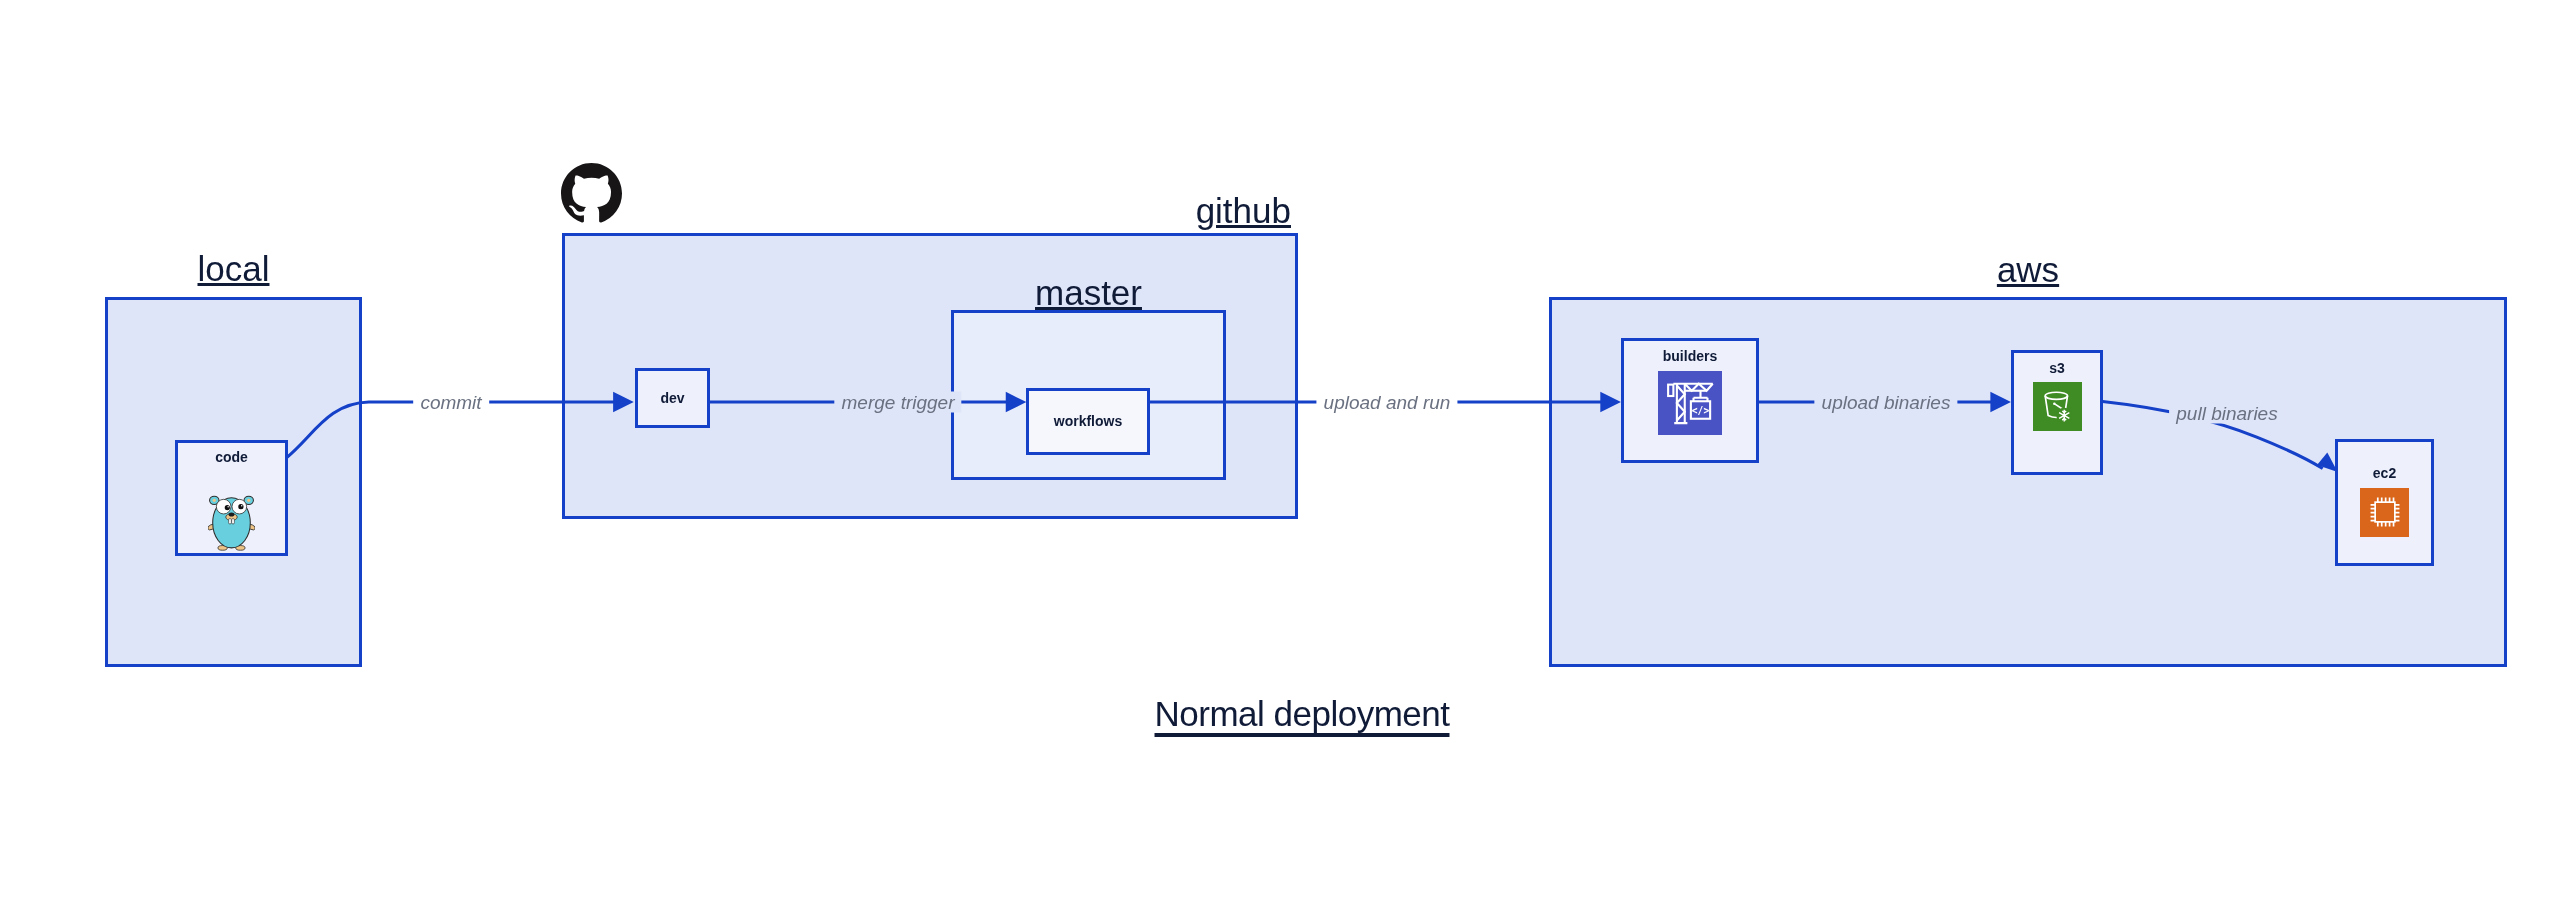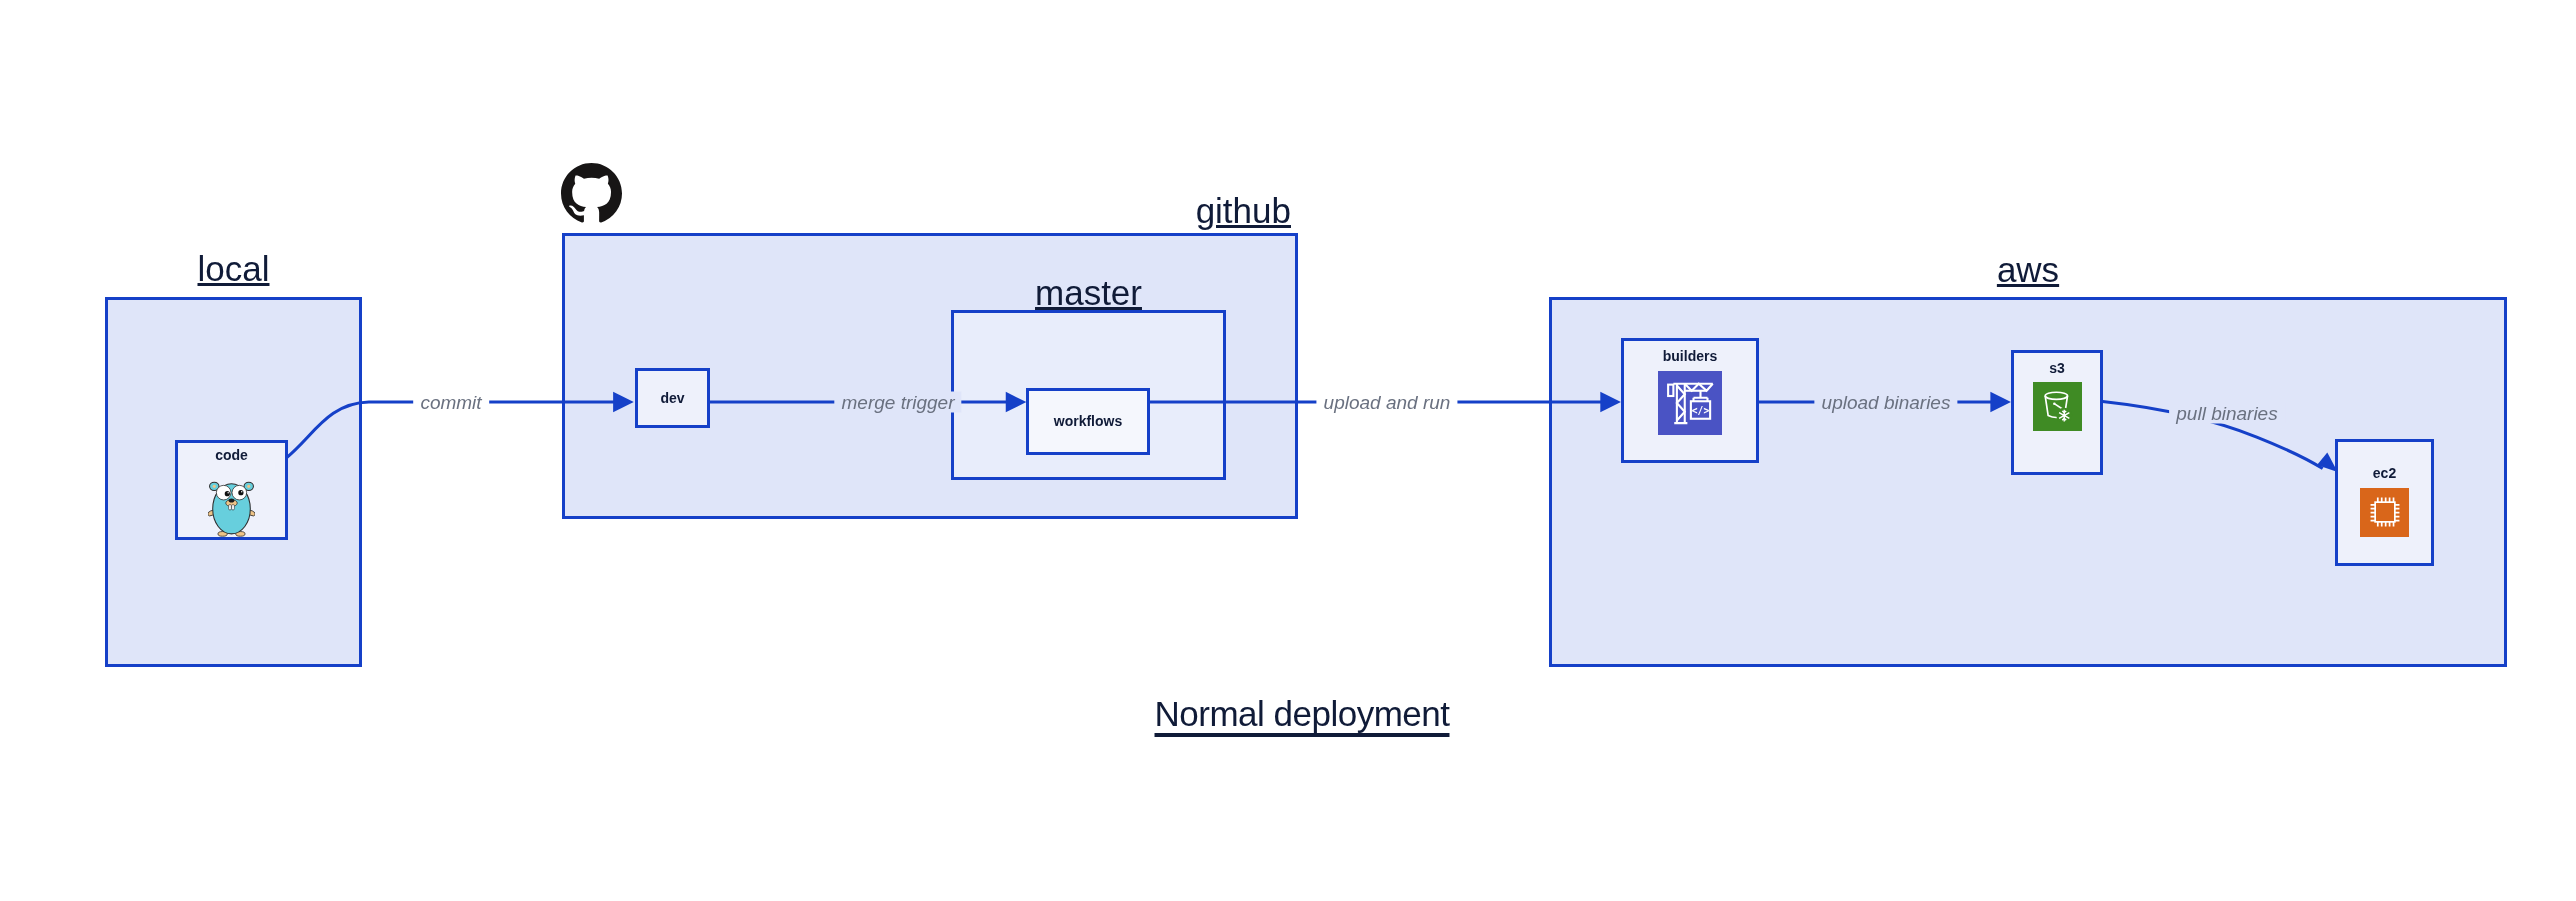--- a/index.html
+++ b/index.html
@@ -17,21 +17,21 @@
   
   .container-label{position:absolute;font-size:35px;color:var(--label_navy);line-height:1.1;text-decoration:underline;}
   #l-local {left:105px; top:250px; width:257px; text-align:center;}
   #l-github{left:562px;top:192px; width:729px;text-align:right;}
   #l-master{left:951px;top:274px; width:275px; text-align:center;}
   #l-aws   {left:1549px;top:251px; width:958px;text-align:center;}
   
   .node{position:absolute;box-sizing:border-box;border:3.1px solid var(--border_blue);
         background:var(--node_fill);display:flex;flex-direction:column;
         align-items:center;justify-content:center;}
-  #n-code     {left:175px; top:440px;width:113px;height:100px;justify-content:center;padding-top:7.2px;gap:15px;}
+  #n-code     {left:175px; top:440px;width:113px;height:116px;justify-content:space-between;padding-top:7.2px;gap:15px;}
   #n-dev      {left:635px;top:368px;width:75px;height:60px;}
   #n-workflows{left:1026px;top:388px;width:124px;height:67px;background:var(--workflows_fill);}
   #n-builders {left:1621px;top:338px;width:138px;height:125px;justify-content:flex-start;padding-top:8.2px;gap:7.2px;}
   #n-s3       {left:2011px;top:338px;width:92px;height:125px;justify-content:flex-start;padding-top:8.2px;gap:6.2px;margin-top:12px;}
   #n-ec2      {left:2335px;top:439px;width:99px;height:127px;justify-content:flex-start;padding-top:24px;gap:7.2px;}
   .node-label{font-weight:bold;font-size:14px;color:var(--label_navy);line-height:1.05;}
   
   .icon-tile{display:flex;align-items:center;justify-content:center;}
   .tile-codebuild{width:64px;height:64px;background:var(--codebuild_indigo);}
   .tile-s3{width:49px;height:49px;background:var(--s3_green);}

